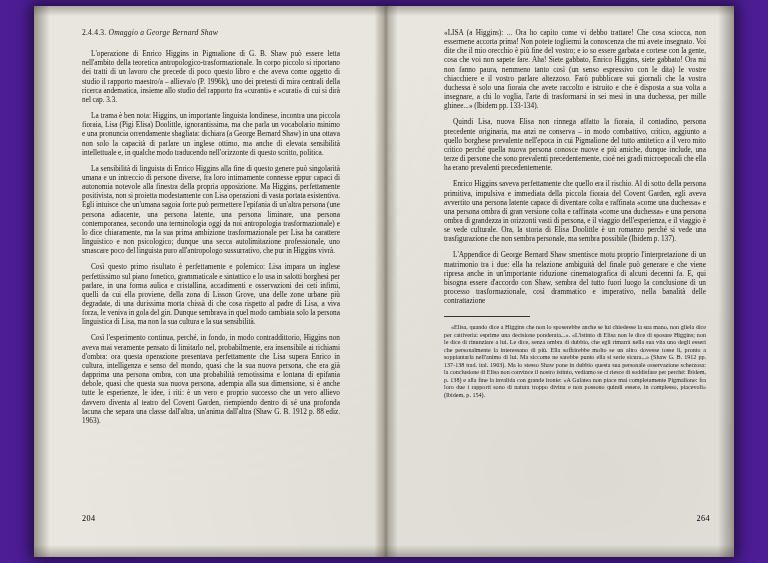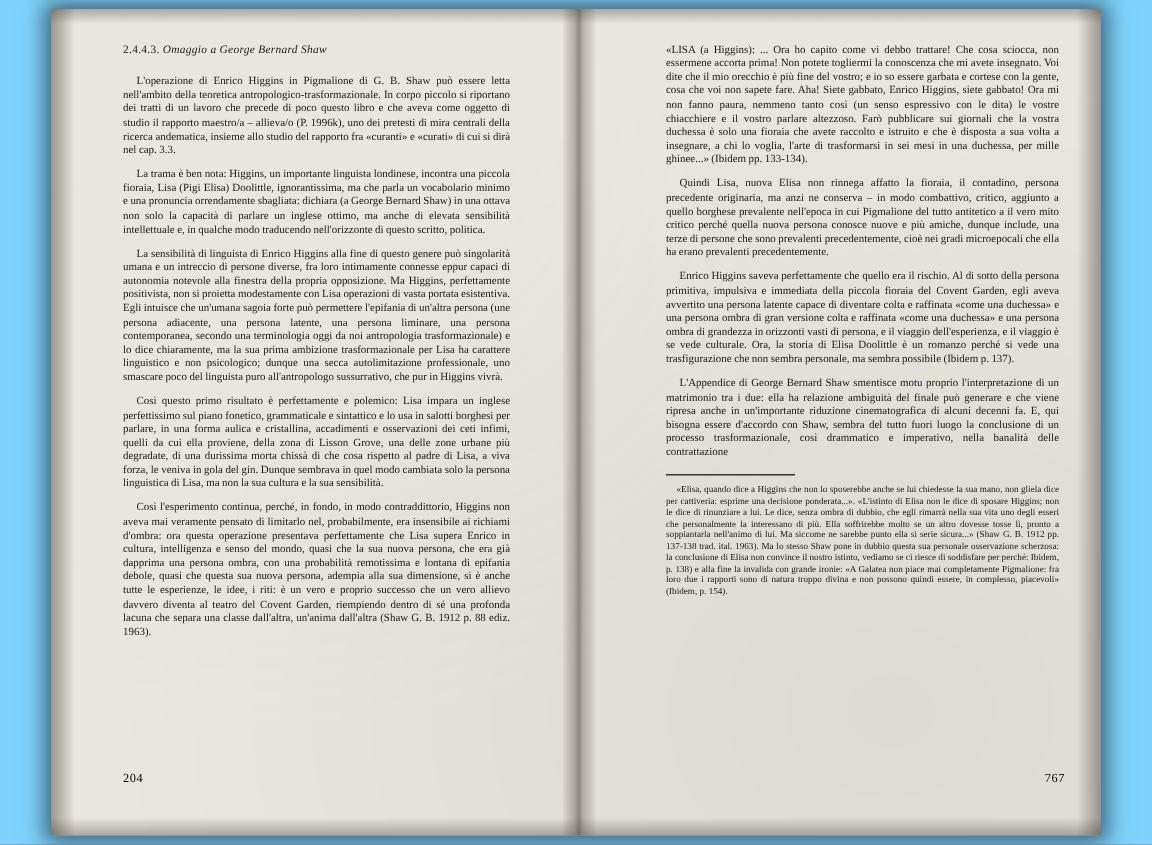--- a/index.html
+++ b/index.html
@@ -4,21 +4,21 @@
 <style>
   html,body{margin:0;padding:0;}
   body{
     width:768px;height:563px;
     background:#1d1b19;
     font-family:"Liberation Serif", serif;
     overflow:hidden;
   }
   .scan{
     position:absolute;inset:0;
-    background:#7dd3fc;
+    background:#4c1d95;
   }
   
   .spread{
     position:absolute;
     left:34px;top:6px;width:700px;height:551px;
     background:#e9e6de;
     box-shadow:0 0 14px 4px rgba(0,0,0,.55);
   }
   
   .gutter{
@@ -137,21 +137,21 @@
 
     <div class="page page-right">
       <div class="col col-right">
         <p class="body noindent">«LISA (a Higgins): ... Ora ho capito come vi debbo trattare! Che cosa sciocca, non essermene accorta prima! Non potete togliermi la conoscenza che mi avete insegnato. Voi dite che il mio orecchio è più fine del vostro; e io so essere garbata e cortese con la gente, cosa che voi non sapete fare. Aha! Siete gabbato, Enrico Higgins, siete gabbato! Ora mi non fanno paura, nemmeno tanto così (un senso espressivo con le dita) le vostre chiacchiere e il vostro parlare altezzoso. Farò pubblicare sui giornali che la vostra duchessa è solo una fioraia che avete raccolto e istruito e che è disposta a sua volta a insegnare, a chi lo voglia, l'arte di trasformarsi in sei mesi in una duchessa, per mille ghinee...» (Ibidem pp. 133-134).</p>
         <p class="body">Quindi Lisa, nuova Elisa non rinnega affatto la fioraia, il contadino, persona precedente originaria, ma anzi ne conserva – in modo combattivo, critico, aggiunto a quello borghese prevalente nell'epoca in cui Pigmalione del tutto antitetico a il vero mito critico perché quella nuova persona conosce nuove e più amiche, dunque include, una terze di persone che sono prevalenti precedentemente, cioè nei gradi microepocali che ella ha erano prevalenti precedentemente.</p>
         <p class="body">Enrico Higgins saveva perfettamente che quello era il rischio. Al di sotto della persona primitiva, impulsiva e immediata della piccola fioraia del Covent Garden, egli aveva avvertito una persona latente capace di diventare colta e raffinata «come una duchessa» e una persona ombra di gran versione colta e raffinata «come una duchessa» e una persona ombra di grandezza in orizzonti vasti di persona, e il viaggio dell'esperienza, e il viaggio è se vede culturale. Ora, la storia di Elisa Doolittle è un romanzo perché si vede una trasfigurazione che non sembra personale, ma sembra possibile (Ibidem p. 137).</p>
         <p class="body">L'Appendice di George Bernard Shaw smentisce motu proprio l'interpretazione di un matrimonio tra i due: ella ha relazione ambiguità del finale può generare e che viene ripresa anche in un'importante riduzione cinematografica di alcuni decenni fa. E, qui bisogna essere d'accordo con Shaw, sembra del tutto fuori luogo la conclusione di un processo trasformazionale, così drammatico e imperativo, nella banalità delle contrattazione</p>
         <div class="rule"></div>
         <p class="note">«Elisa, quando dice a Higgins che non lo sposerebbe anche se lui chiedesse la sua mano, non gliela dice per cattiveria: esprime una decisione ponderata...». «L'istinto di Elisa non le dice di sposare Higgins; non le dice di rinunziare a lui. Le dice, senza ombra di dubbio, che egli rimarrà nella sua vita uno degli esseri che personalmente la interessano di più. Ella soffrirebbe molto se un altro dovesse tosse lì, pronto a soppiantarla nell'animo di lui. Ma siccome ne sarebbe punto ella si serie sicura...» (Shaw G. B. 1912 pp. 137-138 trad. ital. 1963). Ma lo stesso Shaw pone in dubbio questa sua personale osservazione scherzosa: la conclusione di Elisa non convince il nostro istinto, vediamo se ci riesce di soddisfare per perché: Ibidem, p. 138) e alla fine la invalida con grande ironie: «A Galatea non piace mai completamente Pigmalione: fra loro due i rapporti sono di natura troppo divina e non possono quindi essere, in complesso, piacevoli» (Ibidem, p. 154).</p>
       </div>
-      <div class="folio folio-right">767</div>
+      <div class="folio folio-right">264</div>
     </div>
 
     <div class="gutter"></div>
     <div class="edge-left"></div>
     <div class="edge-right"></div>
     <div class="edge-top"></div>
     <div class="edge-bottom"></div>
     <div class="grain"></div>
   </div>
 </div>

